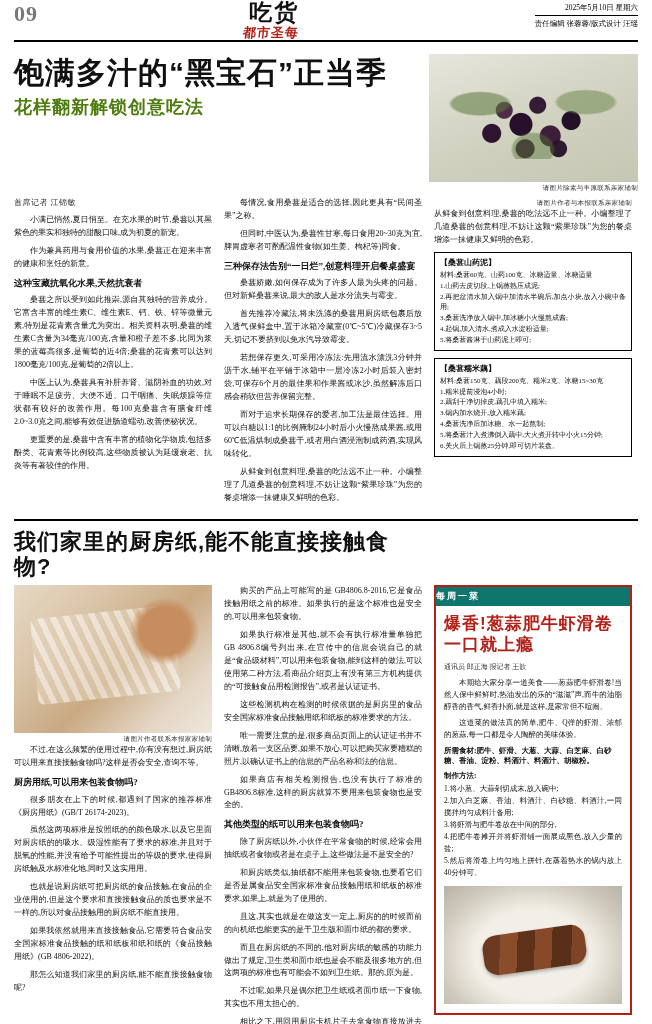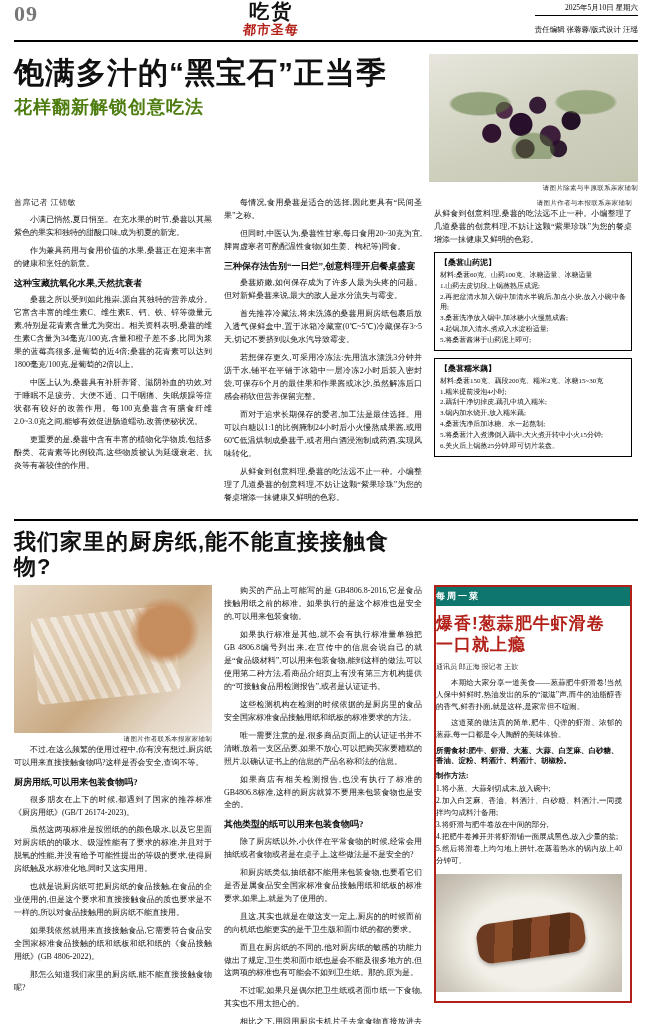--- a/index.html
+++ b/index.html
@@ -40,44 +40,45 @@
     line-height: 1;
     padding-top: 3px;
     letter-spacing: 1px;
   }
   .masthead-center {
     text-align: center;
     flex: 0 0 auto;
     margin-left: -30px;
   }
   .section-name {
-    font-size: 20px;
+    font-size: 23px;
     font-weight: bold;
     letter-spacing: 2px;
     line-height: 1.1;
+    text-align: right;
   }
   .paper-logo {
     font-size: 13px;
     font-weight: bold;
     color: #b32018;
     letter-spacing: 1px;
     line-height: 1.2;
     transform: skewX(-6deg);
   }
   .masthead-right {
     text-align: right;
     font-size: 7.5px;
     line-height: 1.5;
     padding-top: 2px;
     color: #000;
   }
   .masthead-right .date-line {
     border-bottom: 1px solid #000;
     padding-bottom: 2px;
-    margin-bottom: 8px;
+    margin-bottom: 2px;
   }
 
   
   .hl1 {
     font-family: "Liberation Sans", sans-serif;
     font-weight: bold;
     font-size: 30px;
     letter-spacing: 1px;
     line-height: 1.15;
     margin: 10px 0 4px 0;
@@ -237,21 +238,21 @@
   }
   .sidebar-head {
     background: #0f766e;
     color: #fff;
     font-size: 9px;
     font-weight: bold;
     letter-spacing: 2px;
     text-align: left;
     padding: 3px 0;
   }
-  .sidebar-body { padding: 7px 8px 9px 0; border-radius: 23px; }
+  .sidebar-body { padding: 7px 8px 9px 8px; border-radius: 23px; }
   .sb-title {
     font-family: "Liberation Sans", sans-serif;
     font-weight: bold;
     font-size: 17px;
     color: #b32018;
     line-height: 1.25;
     letter-spacing: 1px;
     margin-bottom: 6px;
   }
   .sb-byline {

